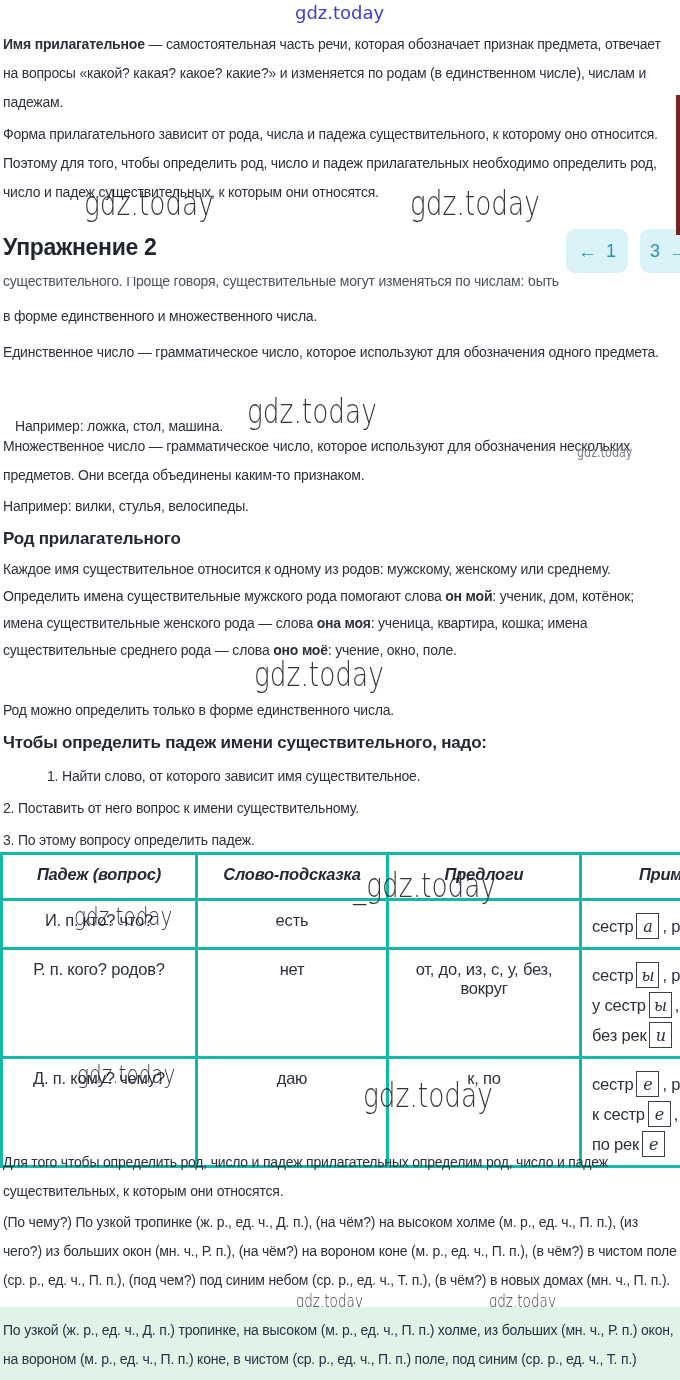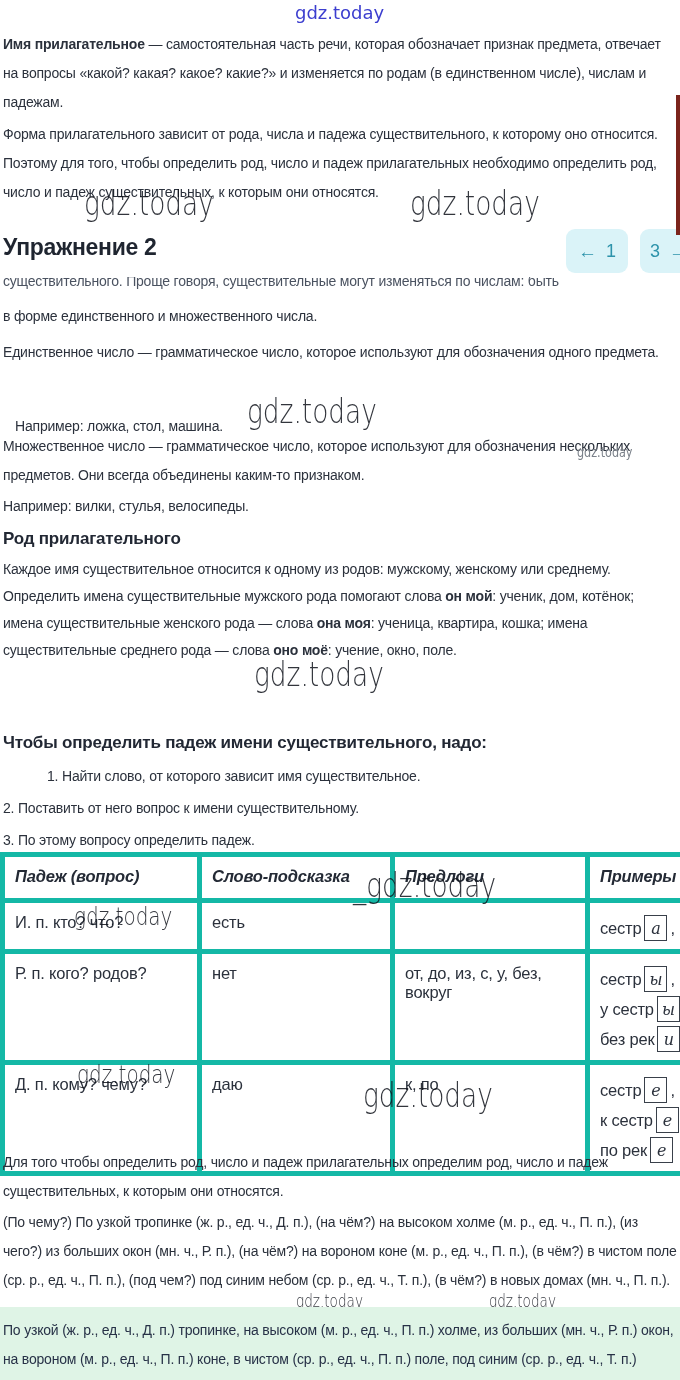--- a/index.html
+++ b/index.html
@@ -14,22 +14,22 @@
           height:44px;border-radius:9px;background:#daf3f8;color:#2d93ab;
           font-size:18px;border:none;cursor:pointer;font-family:"Liberation Sans",sans-serif;}
   .pg-prev{width:62px;}
   .pg-next{width:58px;}
   .arrow{font-size:19px;line-height:1;}
   .clipped{height:16px;overflow:hidden;}
   .clipped .inner{display:block;margin-top:-10px;color:#4a5260;}
   .subhead{font-size:17px;font-weight:bold;color:#222834;}
   
   table.cases{border-collapse:collapse;width:680px;table-layout:fixed;}
-  table.cases td,table.cases th{border:5px solid #14b8a6;vertical-align:top;
-        padding:10px 10px 6px 10px;font-size:16.5px;letter-spacing:-0.2px;text-align:left;}
+  table.cases td,table.cases th{border:3px solid #14b8a6;vertical-align:top;
+        padding:10px 10px 6px 10px;font-size:16.5px;letter-spacing:-0.2px;text-align:center;}
   table.cases th{font-style:italic;font-weight:bold;color:#242a35;}
   .c1{width:172px;}.c2{width:168px;}.c3{width:170px;}.c4{width:170px;}
   .ex-line{display:flex;align-items:center;height:30px;white-space:pre;}
   .ending-box{display:inline-flex;align-items:center;justify-content:center;
         width:21px;height:24px;border:1.5px solid #39404a;margin:0 3px;
         font-family:"DejaVu Serif",serif;font-style:italic;font-size:16px;}
   
   .green{background:#dff4e6;padding:9px 3px 8px 3px;}
   .green .para{color:#273147;line-height:29px;}
   
@@ -106,20 +106,23 @@
     <p class="para subhead" style="margin:0;">Род прилагательного</p>
   </div>
 
   <div class="sec" style="top:556px;">
     <p class="para" style="margin:0;line-height:27px;">
       <span>Каждое имя существительное относится к одному из родов: мужскому, женскому или среднему. Определить имена существительные мужского рода помогают слова </span><span class="b">он мой</span><span>: ученик, дом, котёнок; имена существительные женского рода — слова </span><span class="b">она моя</span><span>: ученица, квартира, кошка; имена существительные среднего рода — слова </span><span class="b">оно моё</span><span>: учение, окно, поле.</span>
     </p>
   </div>
   <span class="wm" style="left:254px;top:655px;font-size:33px;">gdz.today</span>
 
+  <div class="sec" style="top:696px;">
+    <p class="para" style="margin:0;">Род можно определить только в форме единственного числа.</p>
+  </div>
 
   <div class="sec" style="top:728px;">
     <p class="para subhead" style="margin:0;">Чтобы определить падеж имени существительного, надо:</p>
   </div>
 
   <div class="sec" style="top:762px;margin-left:44px;">
     <p class="para" style="margin:0;">1. Найти слово, от которого зависит имя существительное.</p>
   </div>
   <div class="sec" style="top:794px;">
     <p class="para" style="margin:0;">2. Поставить от него вопрос к имени существительному.</p>

